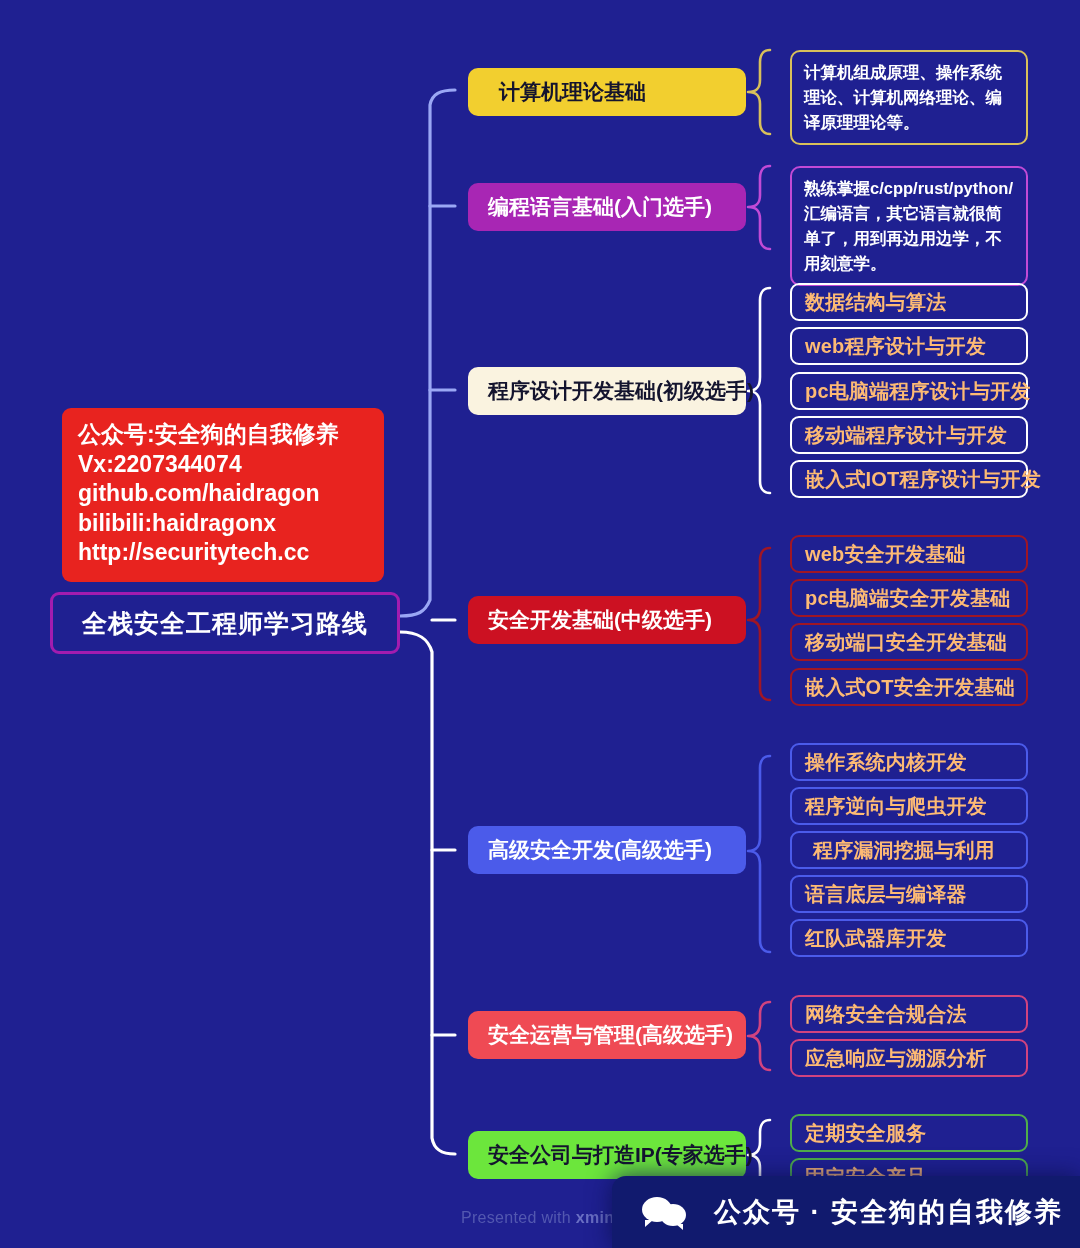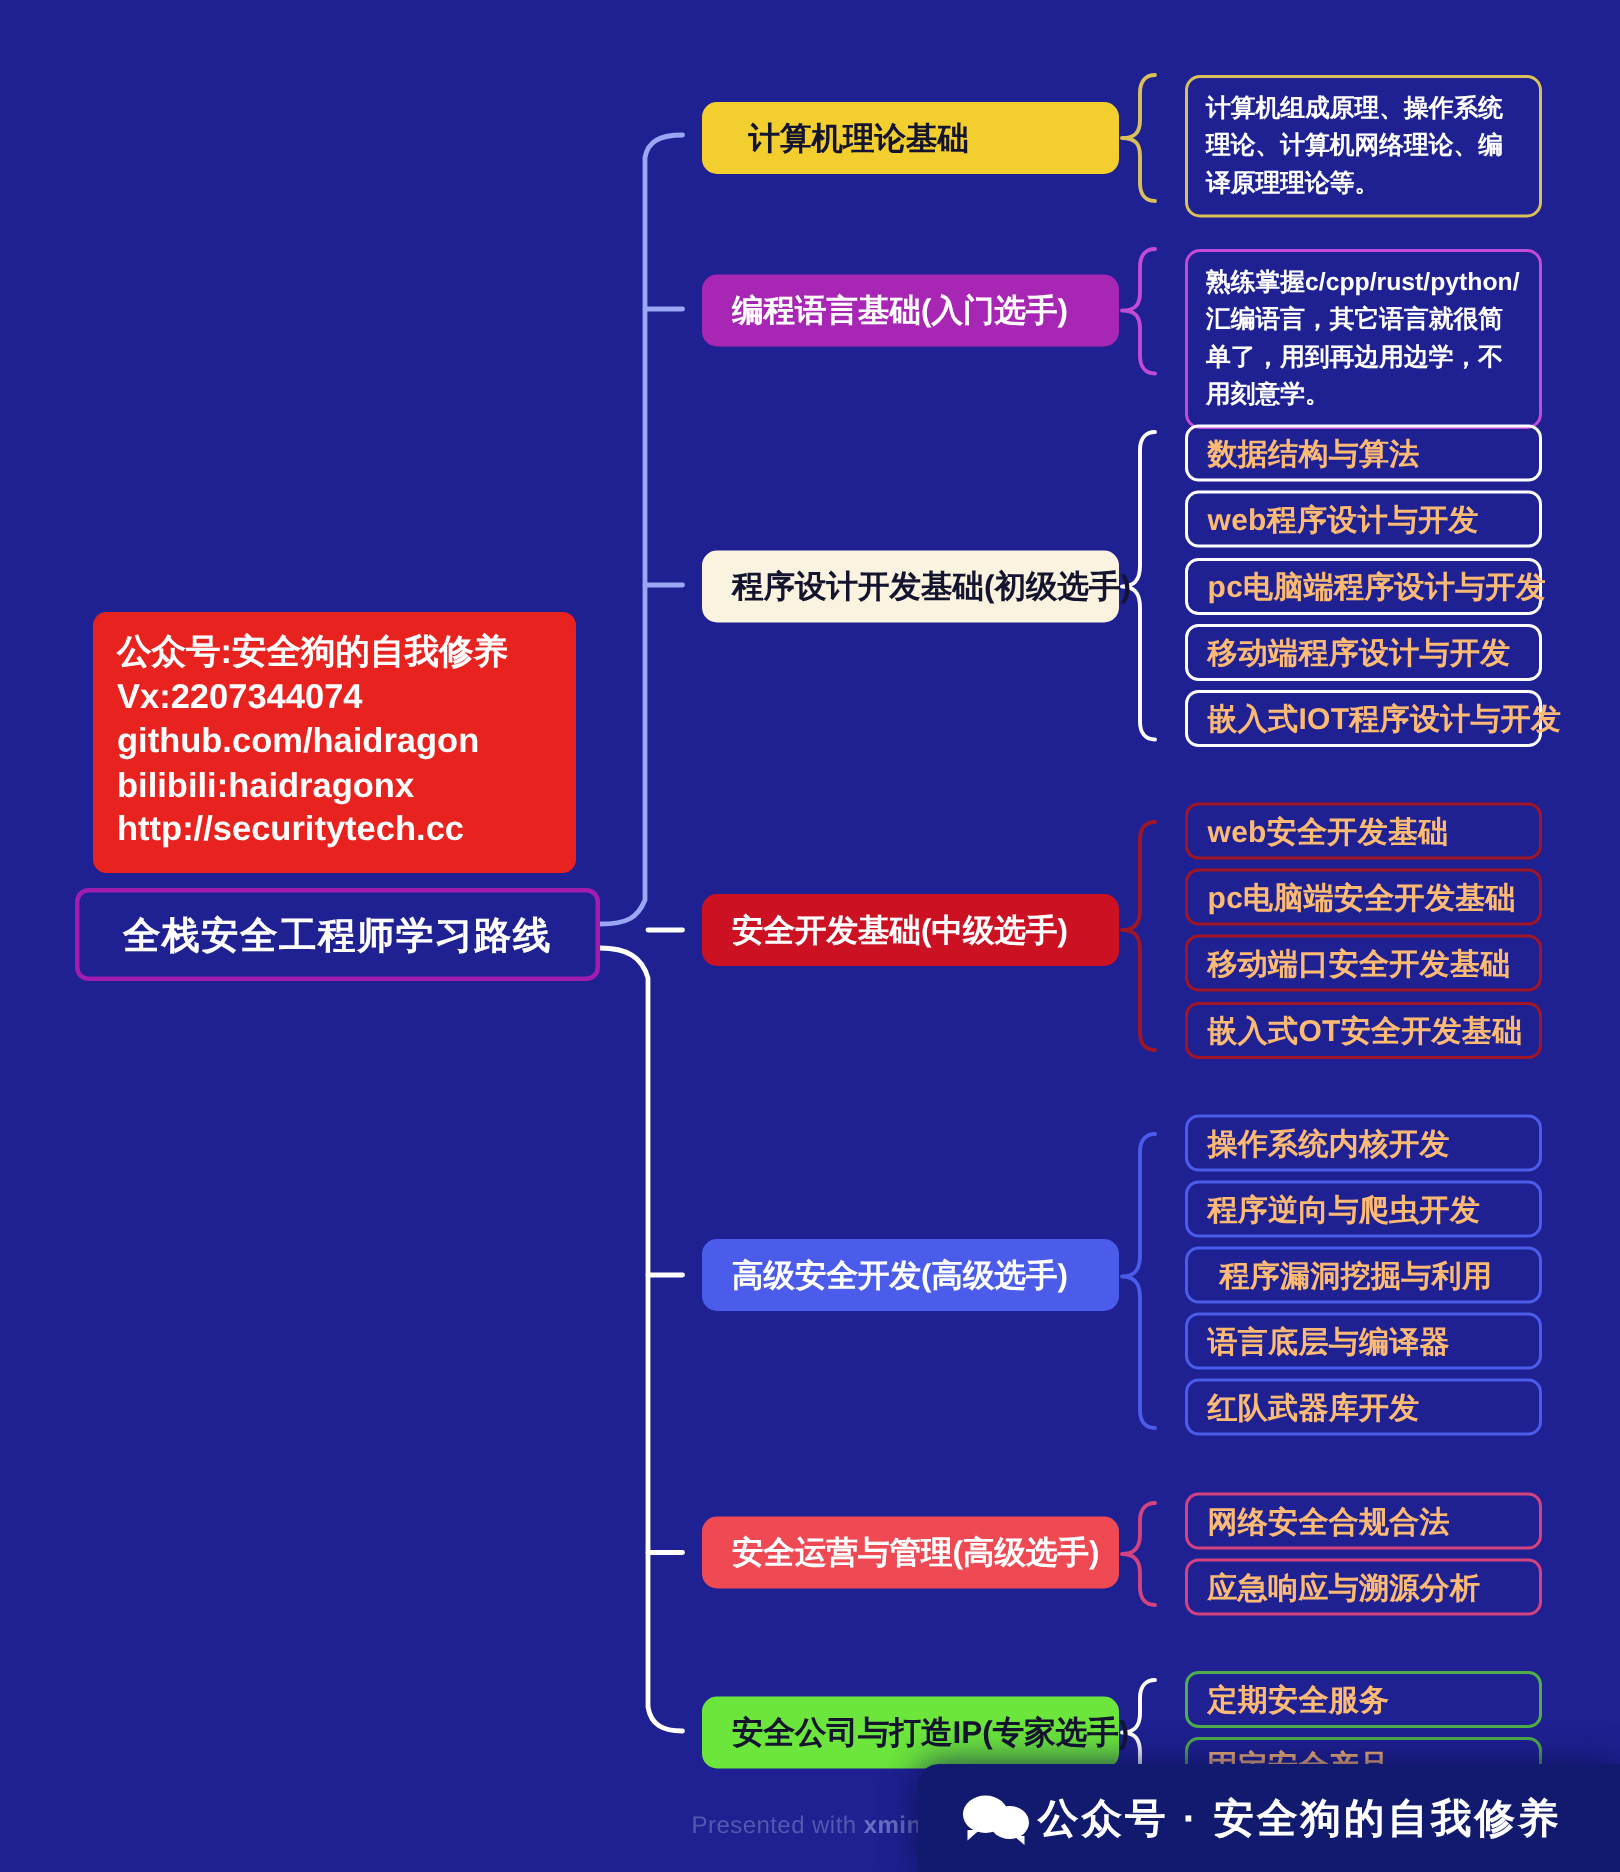--- a/index.html
+++ b/index.html
@@ -140,21 +140,21 @@
     left: 612px;
     top: 1176px;
     width: 468px;
     height: 72px;
     box-sizing: border-box;
     border-radius: 14px 0 0 0;
     background: #111a6e;
     display: flex;
     align-items: center;
     padding-left: 30px;
-    gap: 4px;
+    gap: 26px;
     box-shadow: 0 0 24px rgba(10,16,80,0.85);
   }
   .wechat-icon {
     position: relative;
     width: 46px;
     height: 34px;
     flex: 0 0 auto;
   }
   .wechat-icon .bub-a, .wechat-icon .bub-b {
     position: absolute;

